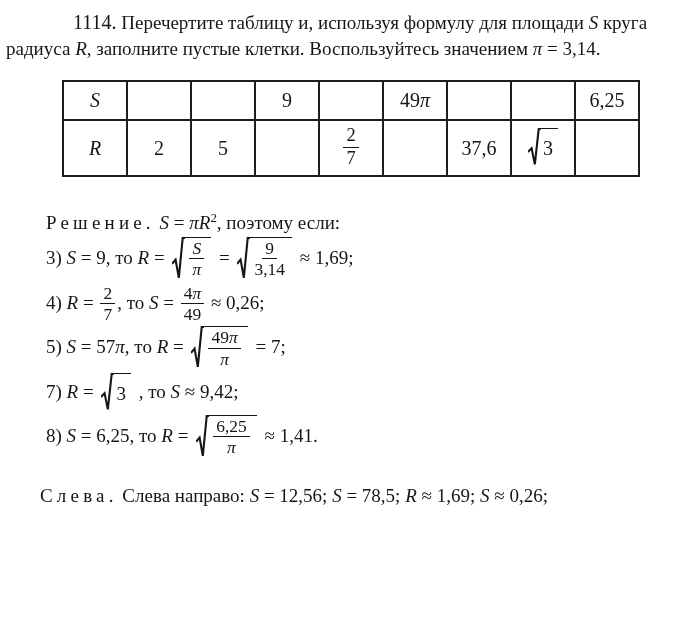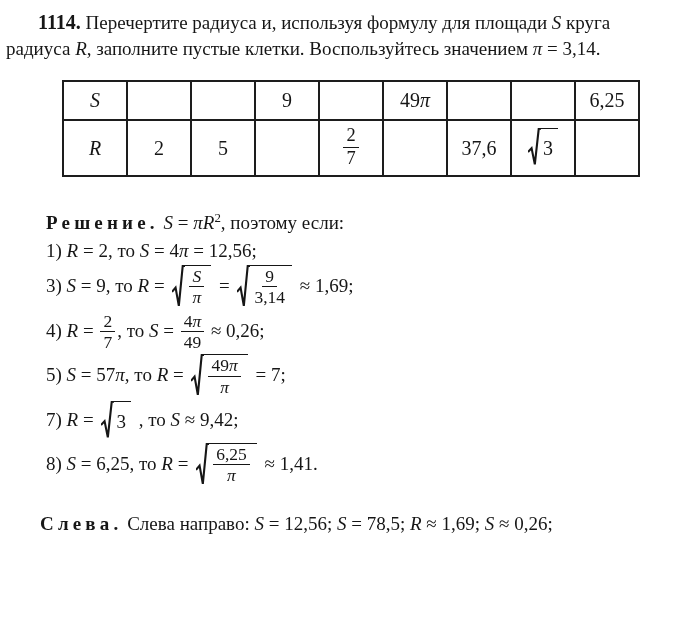--- a/index.html
+++ b/index.html
@@ -6,25 +6,25 @@
   body{
     width:700px;height:641px;overflow:hidden;
     background:#ffffff;color:#161616;
     font-family:"Liberation Serif","DejaVu Serif",serif;
     font-size:19px;
   }
   .page{padding:9px 4px 0 6px;}
   
   .hline{line-height:26px;white-space:nowrap;}
   .indent{margin-left:32px;}
-  .para .tk-b{font-weight:bold;font-size:20px;}
+  .para .tk-b{font-weight:normal;font-size:20px;margin-left:35px;}
   
   .tk-v{font-style:italic;}
   .tk-b{font-weight:bold;}
-  .tk-sp{letter-spacing:0.22em;font-weight:bold;}
+  .tk-sp{letter-spacing:0.22em;}
   sup{font-size:0.68em;}
   .frac{
     display:inline-flex;flex-direction:column;align-items:center;
     vertical-align:middle;line-height:1.05;font-size:0.92em;
     margin:0 2px;position:relative;top:-1px;
   }
   .frac .num{border-bottom:1.4px solid currentColor;padding:0 3px 1px 3px;}
   .frac .den{padding-top:1px;}
   .sqrt{
     display:inline-flex;align-items:stretch;vertical-align:middle;
@@ -55,21 +55,21 @@
   .answer{margin:22px 0 0 6px;}
   .aline{line-height:26px;white-space:nowrap;}
   .indent2{margin-left:28px;}
 </style>
 </head>
 <body>
 
 <div class="page">
 
   <div class="para">
-    <div class="hline indent"><span class="tk-b">1114.</span><span class="tk-t"> Перечертите радиуса и, используя формулу для площади </span><span class="tk-v">S</span><span class="tk-t"> круга</span></div>
+    <div class="hline indent"><span class="tk-b">1114.</span><span class="tk-t"> Перечертите таблицу и, используя формулу для площади </span><span class="tk-v">S</span><span class="tk-t"> круга</span></div>
     <div class="hline"><span class="tk-t">радиуса </span><span class="tk-v">R</span><span class="tk-t">, заполните пустые клетки. Воспользуйтесь значением </span><span class="tk-v">π</span><span class="tk-t"> = 3,14.</span></div>
   </div>
 
   <table class="vals">
     <tbody>
       <tr class="row-s">
         <td><span class="tk-v">S</span></td>
         <td></td>
         <td></td>
         <td><span class="tk-t">9</span></td>
@@ -100,21 +100,20 @@
                 <span class="tk-t">3</span>
               </span>
             </span></td>
         <td></td>
       </tr>
     </tbody>
   </table>
 
   <div class="solution">
     <div class="sline"><span class="tk-sp">Решение.</span><span class="tk-t"> </span><span class="tk-v">S</span><span class="tk-t"> = </span><span class="tk-v">πR</span><sup>2</sup><span class="tk-t">, поэтому если:</span></div>
-    <div class="sline"><span class="tk-t">1) </span><span class="tk-v">R</span><span class="tk-t"> = 2, то </span><span class="tk-v">S</span><span class="tk-t"> = 4</span><span class="tk-v">π</span><span class="tk-t"> = 12,56;</span></div>
     <div class="sline"><span class="tk-t">3) </span><span class="tk-v">S</span><span class="tk-t"> = 9, то </span><span class="tk-v">R</span><span class="tk-t"> = </span><span class="sqrt">
           <span class="sign">
             <svg viewBox="0 0 20 60" preserveAspectRatio="none" aria-hidden="true">
               <path d="M0 37 L5.5 31 L10.5 56 L16.5 1.2 L20 1.2" fill="none" stroke="currentColor" stroke-width="2.1" vector-effect="non-scaling-stroke" stroke-linejoin="miter"></path>
             </svg>
           </span>
           <span class="radicand">
             <span class="frac">
               <span class="num"><span class="tk-v">S</span></span>
               <span class="den"><span class="tk-v">π</span></span>

